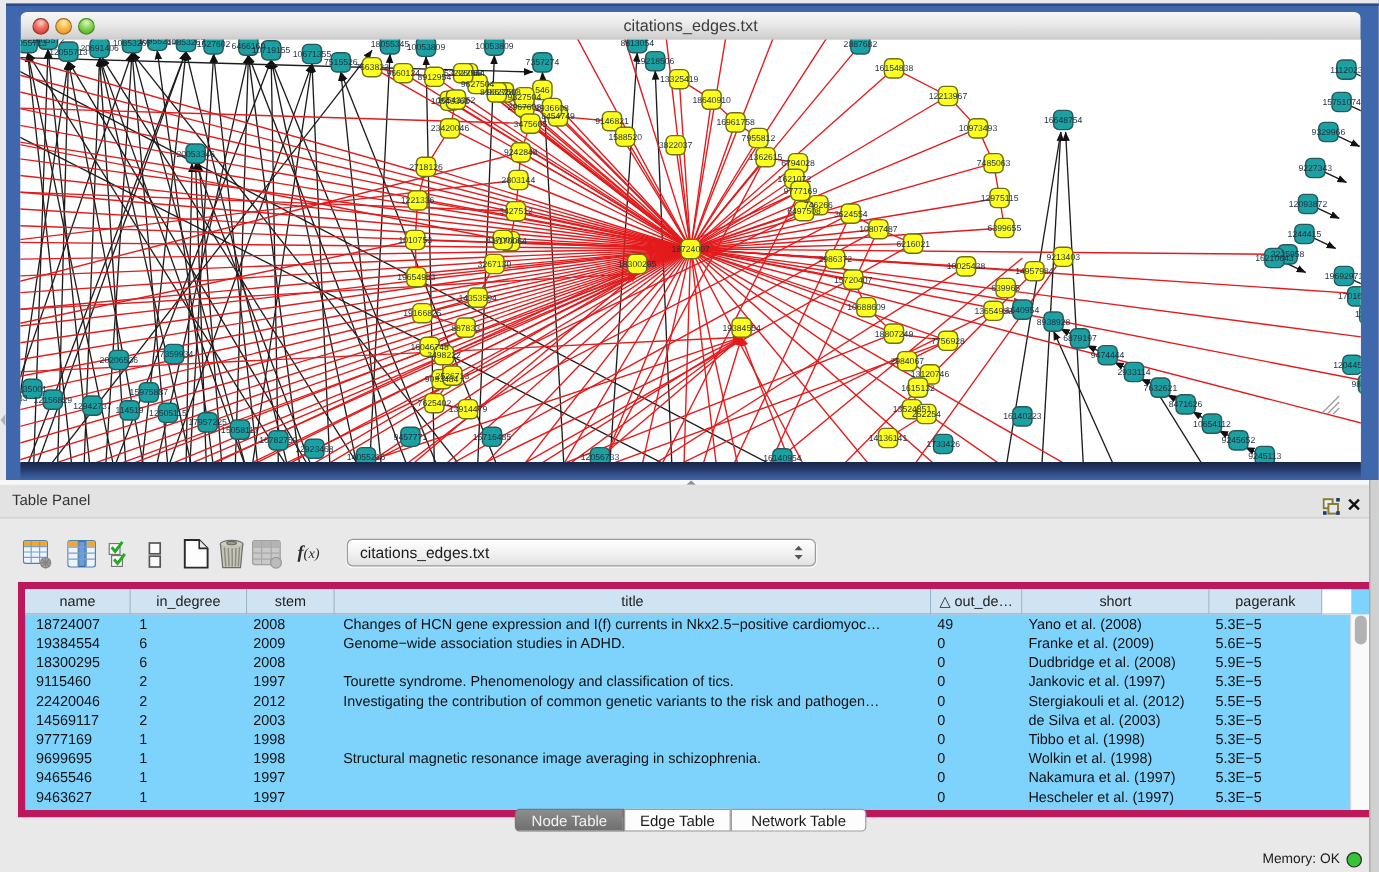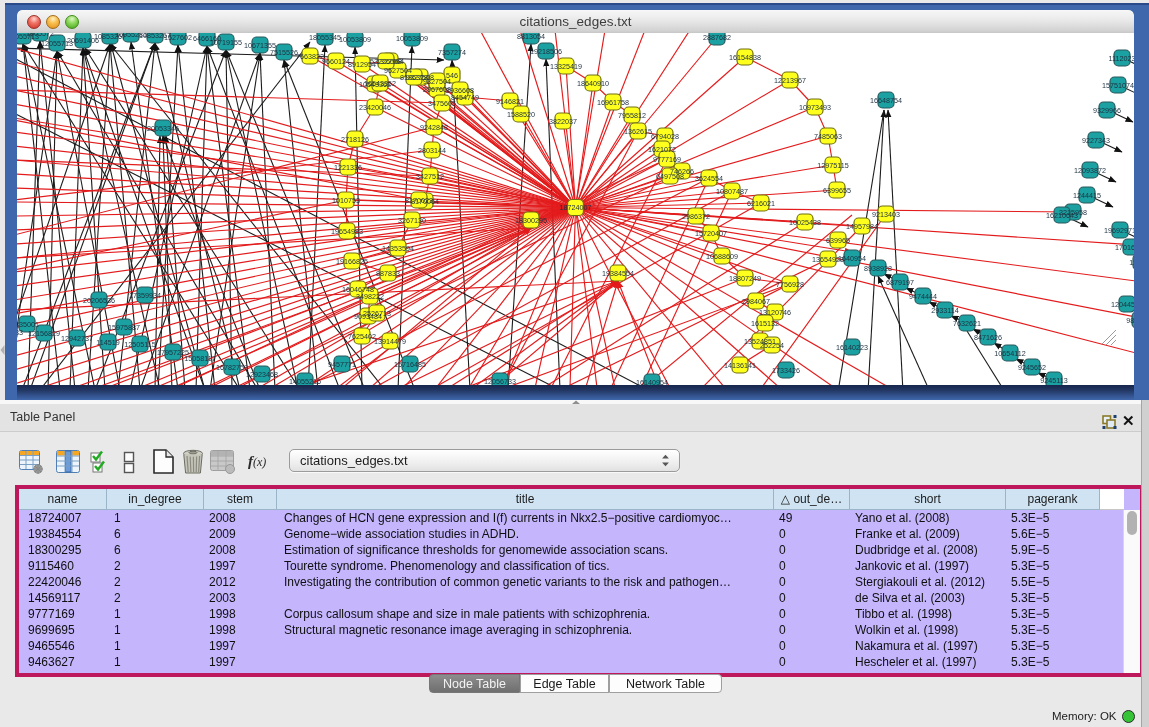--- a/index.html
+++ b/index.html
@@ -25,21 +25,21 @@
 #panel-hdr{left:0;top:4px;width:1149px;height:27px;background:#e3e3e3;border-bottom:1px solid #cccccc}
 #panel-hdr-title{left:10px;top:6px;font-size:12.5px;color:#333}
 #float-ic{left:1102px;top:10px;width:16px;height:16px}
 #x-ic{left:1122px;top:8px;width:16px;height:16px;font-size:15px;font-weight:bold;color:#111}
 
 #toolbar{left:0;top:31px;width:1149px;height:53px}
 #combo{left:289px;top:18px;width:389px;height:21px;border:1px solid #9b9b9b;border-radius:5px;
  background:linear-gradient(#ffffff,#efefef 60%,#e2e2e2);box-shadow:0 1px 1px rgba(255,255,255,.8)}
 #combo span{position:absolute;left:10px;top:3px;font-size:13px;color:#1c1c1c}
 
-#tbl{left:15px;top:85px;width:1121px;height:184px;background:#c4b5fd;border:4px solid #be185d}
+#tbl{left:15px;top:85px;width:1121px;height:184px;background:#7dd3fc;border:6px solid #be185d}
 #thead{left:0;top:0;width:1105px;height:21px;background:#cfe3f2}
 .th{position:absolute;top:0;height:21px;border-right:1px solid #9ab4c8;border-bottom:1px solid #9ab4c8;
  box-sizing:border-box;font-size:12px;color:#1b1b1b;text-align:center;line-height:21px;background:#cfe3f2}
 .row{position:absolute;width:1100px;height:16px;font-size:12px;color:#101010;white-space:nowrap}
 .c{position:absolute;top:0;overflow:hidden;white-space:nowrap}
 #vsb{left:1104px;top:21px;width:16px;height:163px;background:#fafafa;border-left:1px solid #d6d6d6}
 #vsb-th{position:absolute;left:2.5px;top:1px;width:10px;height:24px;border-radius:5px;background:#b2b2b2}
 
 .tabbar{top:274px;height:19px}
 .tab{position:absolute;top:0;height:19px;box-sizing:border-box;border:1px solid #9f9f9f;
@@ -763,21 +763,20 @@
         <span class="c" style="left:190px">2009</span>
         <span class="c" style="left:265px">Genome−wide association studies in ADHD.</span>
         <span class="c" style="left:760px">0</span>
         <span class="c" style="left:836px">Franke et al. (2009)</span>
         <span class="c" style="left:992px">5.6E−5</span>
       </div>
 <div class="row" style="top:54px">
         <span class="c" style="left:9px">18300295</span>
         <span class="c" style="left:95px">6</span>
         <span class="c" style="left:190px">2008</span>
-        <span class="c" style="left:265px">Estimation of significance thresholds for genomewide association scans.</span>
         <span class="c" style="left:760px">0</span>
         <span class="c" style="left:836px">Dudbridge et al. (2008)</span>
         <span class="c" style="left:992px">5.9E−5</span>
       </div>
 <div class="row" style="top:70px">
         <span class="c" style="left:9px">9115460</span>
         <span class="c" style="left:95px">2</span>
         <span class="c" style="left:190px">1997</span>
         <span class="c" style="left:265px">Tourette syndrome. Phenomenology and classification of tics.</span>
         <span class="c" style="left:760px">0</span>
@@ -798,21 +797,20 @@
         <span class="c" style="left:95px">2</span>
         <span class="c" style="left:190px">2003</span>
         <span class="c" style="left:760px">0</span>
         <span class="c" style="left:836px">de Silva et al. (2003)</span>
         <span class="c" style="left:992px">5.3E−5</span>
       </div>
 <div class="row" style="top:118px">
         <span class="c" style="left:9px">9777169</span>
         <span class="c" style="left:95px">1</span>
         <span class="c" style="left:190px">1998</span>
-        <span class="c" style="left:265px">Corpus callosum shape and size in male patients with schizophrenia.</span>
         <span class="c" style="left:760px">0</span>
         <span class="c" style="left:836px">Tibbo et al. (1998)</span>
         <span class="c" style="left:992px">5.3E−5</span>
       </div>
 <div class="row" style="top:134px">
         <span class="c" style="left:9px">9699695</span>
         <span class="c" style="left:95px">1</span>
         <span class="c" style="left:190px">1998</span>
         <span class="c" style="left:265px">Structural magnetic resonance image averaging in schizophrenia.</span>
         <span class="c" style="left:760px">0</span>

